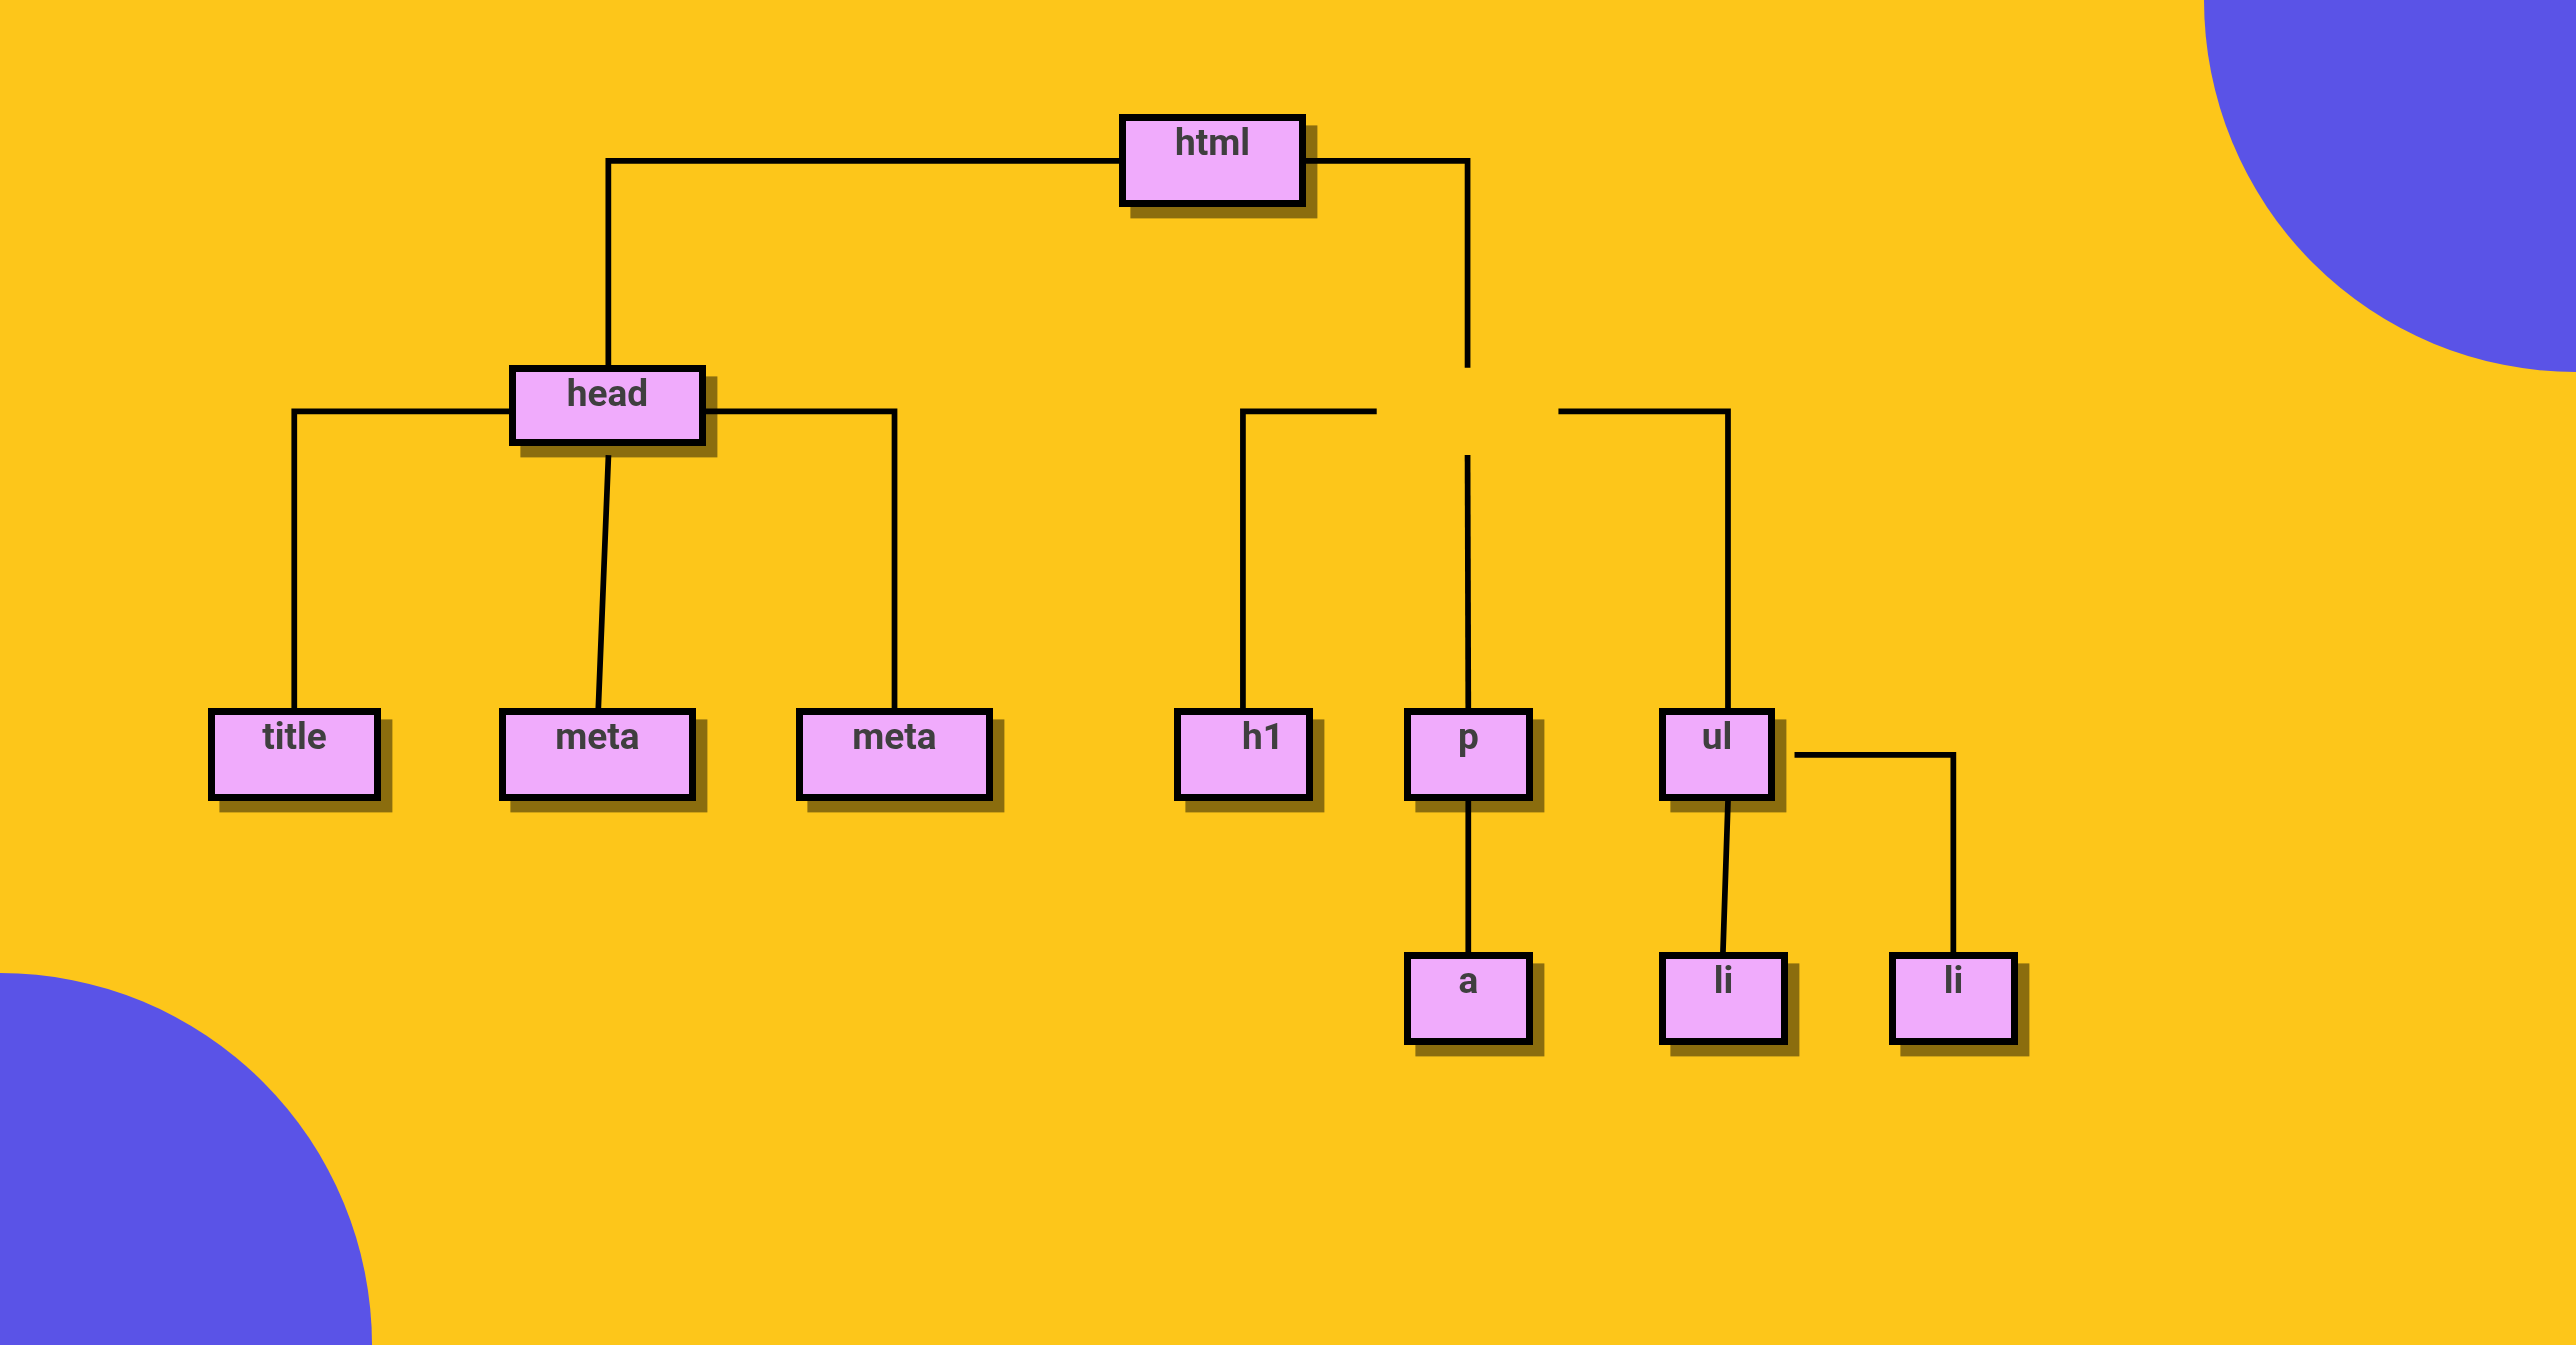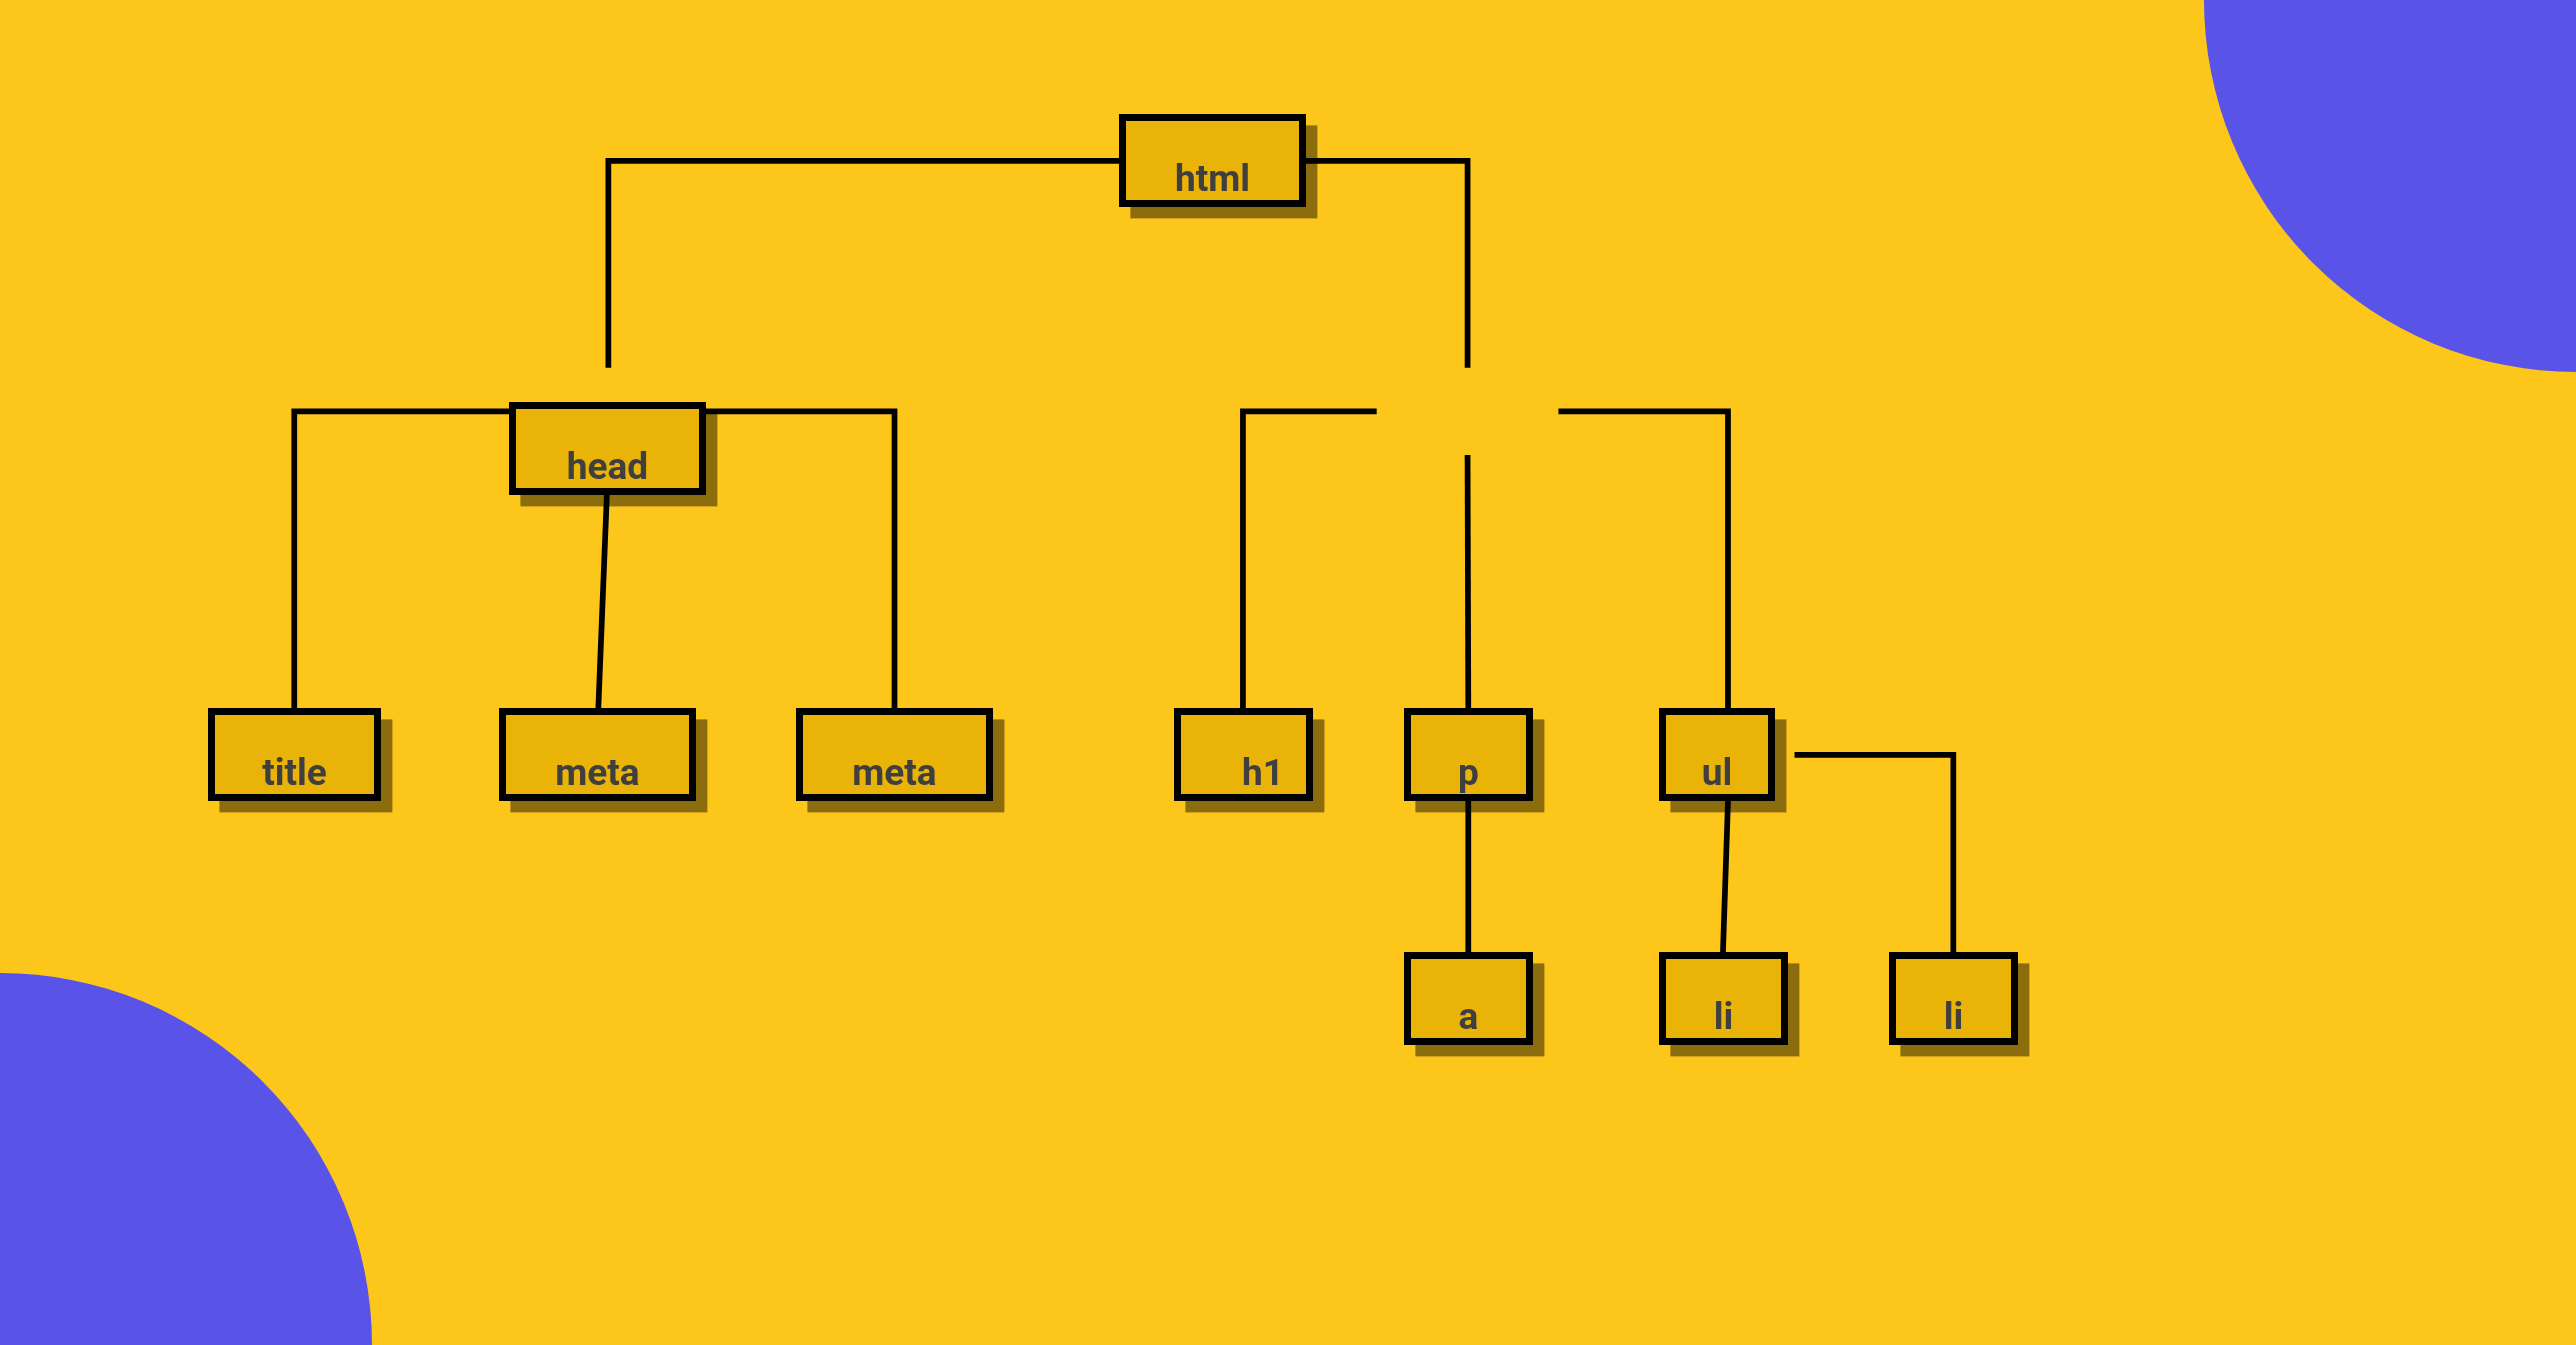--- a/index.html
+++ b/index.html
@@ -37,24 +37,24 @@
     background: #5a53e7;
   }
   svg.edges {
     position: absolute;
     top: 0;
     left: 0;
   }
   .node {
     position: absolute;
     box-sizing: border-box;
-    background: #eab308;
+    background: #f0abfc;
     border: 7.2px solid #000000;
     display: flex;
-    align-items: flex-end;
+    align-items: flex-start;
     justify-content: center;
     box-shadow: 11.4px 11.4px 0 0 rgba(0,0,0,0.45);
   }
   .node span {
     font-weight: 700;
     font-size: 37px;
     color: #3f3f3f;
     user-select: none;
     font-family: inherit;
   }
@@ -79,21 +79,21 @@
         <path d="M 2052 1120 L 2052 1330"></path>
         <path d="M 2415 1120 L 2408 1330"></path>
         <path d="M 2512 1055 L 2730 1055 L 2730 1330"></path>
       </g>
   </svg>
 
   <div class="node" id="node-html" style="left: 1119px; top: 114px; width: 187px; height: 93px;">
     <span>html</span>
   </div>
 
-  <div class="node" id="node-head" style="left: 509px; top: 365px; width: 197px; height: 93px; margin-top: 37px;">
+  <div class="node" id="node-head" style="left: 509px; top: 365px; width: 197px; height: 81px;">
     <span>head</span>
   </div>
 
   <div class="node" id="node-title" style="left: 208px; top: 708px; width: 173px; height: 93px;">
     <span>title</span>
   </div>
   <div class="node" id="node-meta1" style="left: 499px; top: 708px; width: 197px; height: 93px;">
     <span>meta</span>
   </div>
   <div class="node" id="node-meta2" style="left: 796px; top: 708px; width: 197px; height: 93px;">

